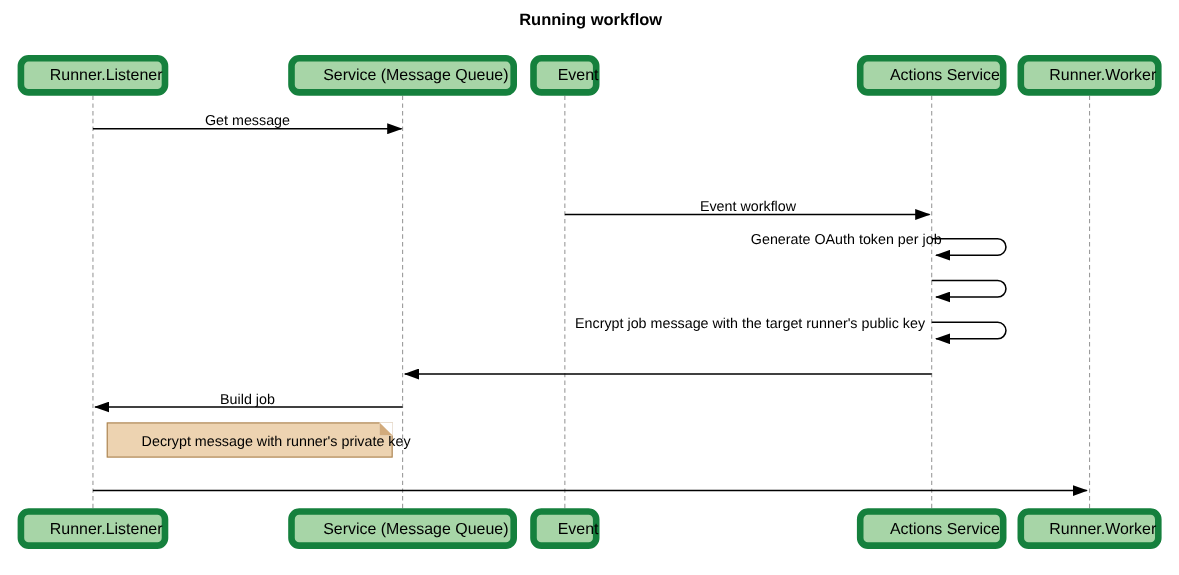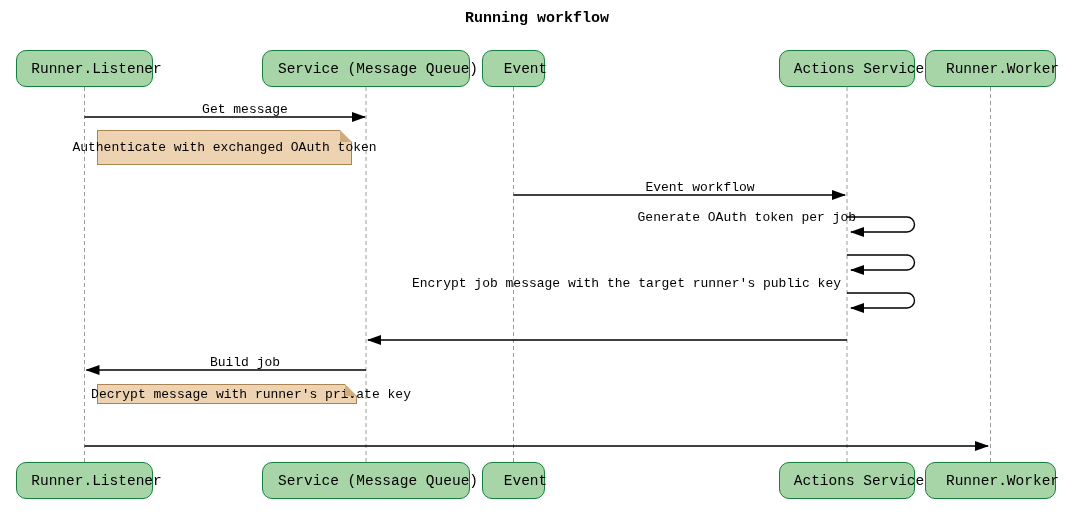--- a/index.html
+++ b/index.html
@@ -1,39 +1,39 @@
 <!DOCTYPE html>
 <html><head>
 <meta charset="utf-8">
 <style>
   html,body{margin:0;padding:0;background:#ffffff;}
   #canvas{
     position:relative;
     width:1072px;height:523px;
     background:#ffffff;
-    font-family:Liberation Mono, monospace;
+    font-family:Liberation Sans, sans-serif;
     color:#000;
     overflow:hidden;
   }
   #diagram-svg{position:absolute;left:0;top:0;}
   .title{
     position:absolute;top:10px;left:537px;transform:translateX(-50%);
     font-size:15px;font-weight:bold;white-space:nowrap;
   }
   .participant{
     position:absolute;height:37px;
-    background:#a7d5a7;border:1px solid #15803d;border-radius:10px;
+    background:#a7d5a7;border:6px solid #15803d;border-radius:10px;
     box-sizing:border-box;
     display:flex;align-items:center;justify-content:center;
     font-size:14.5px;white-space:nowrap;padding-left:24px;
   }
   .row-top .participant{top:50px;}
   .row-bottom .participant{top:462px;}
   .msg-label{
-    position:absolute;font-size:13px;white-space:nowrap;line-height:15px;margin-left:20px;
+    position:absolute;font-size:13px;white-space:nowrap;line-height:15px;
   }
   .msg-label.center{transform:translateX(-50%);}
   .msg-label.right{text-align:right;}
   .note{
     position:absolute;
     background:#edd3b1;border:1.4px solid #aa8453;
     box-sizing:border-box;
     display:flex;align-items:center;justify-content:center;
     font-size:13px;white-space:nowrap;
   }
@@ -82,25 +82,24 @@
     <div class="participant" style="left:16px;width:137px;">Runner.Listener</div>
     <div class="participant" style="left:262px;width:208px;">Service (Message Queue)</div>
     <div class="participant" style="left:482px;width:63px;">Event</div>
     <div class="participant" style="left:779px;width:136px;">Actions Service</div>
     <div class="participant" style="left:925px;width:131px;">Runner.Worker</div>
   </div>
 
   <div class="msg-label center" style="left:225px;top:102px;">Get message</div>
   <div class="msg-label center" style="left:680px;top:180px;">Event workflow</div>
   <div class="msg-label right" style="right:216px;top:210px;">Generate OAuth token per job</div>
-  <div class="msg-label right" style="right:231px;top:276px;padding-left:48px;">Encrypt job message with the target runner's public key</div>
+  <div class="msg-label right" style="right:231px;top:286px;padding-left:48px;">Encrypt job message with the target runner's public key</div>
   <div class="msg-label center" style="left:225px;top:355px;">Build job</div>
 
-  <div class="note" style="left:97px;top:130px;width:255px;height:35px;">Authenticate with exchanged OAuth token</div>
-  <div class="note" style="left:97px;top:384px;width:260px;height:20px;padding-left:48px;">Decrypt message with runner's private key</div>
+  <div class="note" style="left:97px;top:384px;width:260px;height:32px;padding-left:48px;">Decrypt message with runner's private key</div>
 
   <div class="row-bottom">
     <div class="participant" style="left:16px;width:137px;">Runner.Listener</div>
     <div class="participant" style="left:262px;width:208px;">Service (Message Queue)</div>
     <div class="participant" style="left:482px;width:63px;">Event</div>
     <div class="participant" style="left:779px;width:136px;">Actions Service</div>
     <div class="participant" style="left:925px;width:131px;">Runner.Worker</div>
   </div>
 
 </div>

